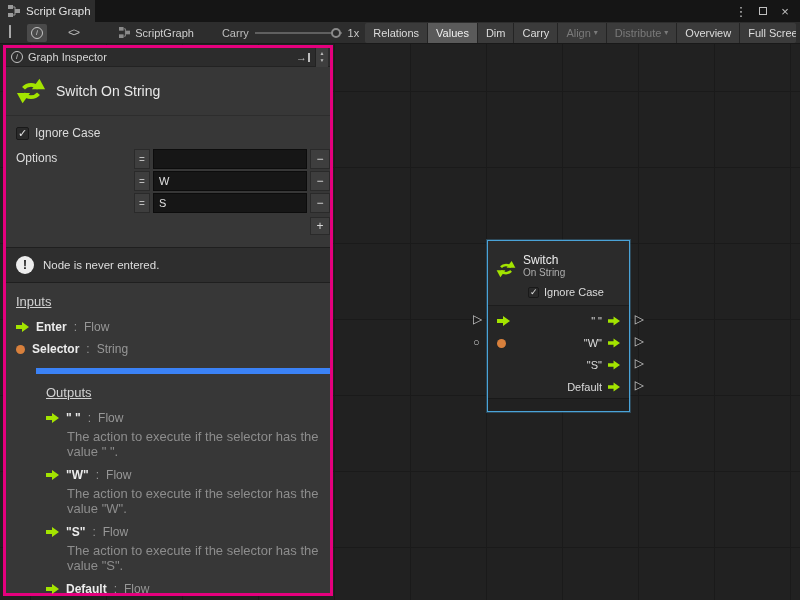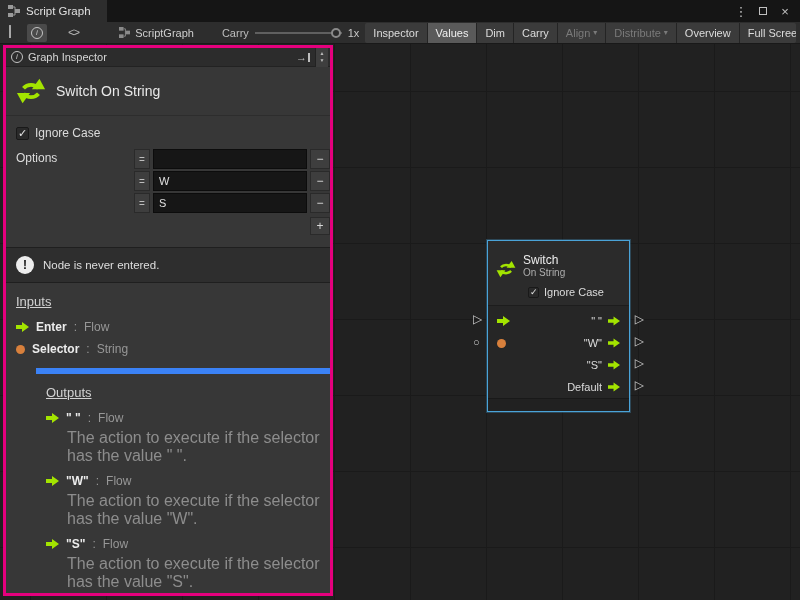--- a/index.html
+++ b/index.html
@@ -1,21 +1,21 @@
 <!DOCTYPE html>
 <html><head>
 <meta charset="utf-8">
 <style>
   * { box-sizing: border-box; margin: 0; padding: 0; }
   body { font-family: "Liberation Sans", "DejaVu Sans", sans-serif; background:#000; }
   .window { position:relative; width:800px; height:600px; background:#202020; overflow:hidden; color:#ddd; }
 
   
   .titlebar { position:absolute; top:0; left:0; right:0; height:22px; background:#151515; display:flex; align-items:stretch; }
-  .tab { display:flex; align-items:center; gap:6px; padding:0 16px 0 8px; background:#2d2d2d; font-size:11.5px; color:#e0e0e0; }
+  .tab { display:flex; align-items:center; gap:6px; padding:0 4px 0 8px; background:#2d2d2d; font-size:11.5px; color:#e0e0e0; }
   .win-controls { margin-left:auto; display:flex; align-items:center; gap:4px; padding-right:6px; color:#c0c0c0; }
   .win-btn { width:18px; height:18px; display:flex; align-items:center; justify-content:center; font-size:13px; }
   .maxbox { width:8px; height:8px; border:1px solid #c0c0c0; display:inline-block; }
 
   
   .toolbar { position:absolute; top:22px; left:0; right:0; height:22px; background:#2d2d2d; border-bottom:1px solid #191919; display:flex; align-items:center; padding:0 4px; font-size:11px; color:#c8c8c8; }
   .tb-icon-btn { height:18px; min-width:20px; display:flex; align-items:center; justify-content:center; border-radius:2px; margin-right:3px; }
   .tb-icon-btn.active { background:#4a4a4a; }
   .lock { position:relative; width:11px; height:13px; }
   .lock .shackle { width:7px; height:6px; border:1.5px solid #a8a8a8; border-bottom:none; border-radius:3px 3px 0 0; margin:0 auto; }
@@ -65,21 +65,21 @@
   .warning { background:#2e2e2e; border-top:1px solid #1f1f1f; border-bottom:1px solid #1f1f1f; padding:8px 10px; display:flex; align-items:center; gap:9px; min-height:36px; flex:0 0 auto; }
   .warn-ic { width:18px; height:18px; border-radius:50%; background:#ededed; color:#111; font-weight:bold; font-size:12px; display:flex; align-items:center; justify-content:center; flex:0 0 auto; }
   .warning .wt { font-size:11.5px; color:#dedede; }
   .ports-doc { padding:11px 10px 4px; flex:0 0 auto; }
   .ports-doc.bordered { border-top:6px solid #3b82f6;margin-left:30px; }
   .sec-title { font-size:13px; color:#d2d2d2; margin-bottom:11px;text-decoration:underline; }
   .doc-row { display:flex; align-items:center; gap:7px; margin-bottom:8px; font-size:12px; }
   .doc-row .nm { color:#ececec; font-weight:bold; }
   .doc-row .sep { color:#979797; }
   .doc-row .ty { color:#979797; }
-  .doc-desc { margin:-4px 0 9px 21px; font-size:16px; color:#8d8d8d; }
+  .doc-desc { margin:-4px 0 9px 21px; font-size:13px; color:#8d8d8d; }
   .value-dot { width:9px; height:9px; border-radius:50%; background:#d8803c; display:inline-block; }
   .insp-fill { flex:1; }
 
   
   .node-wrap { position:absolute; left:487px; top:196px; width:143px; height:172px; }
   .node { position:absolute; inset:0; background:#2b2b2b; border:1px solid #4aa3d8; box-shadow:0 0 0 1px rgba(74,163,216,0.3); display:flex; flex-direction:column; }
   .node-head { height:38px; display:flex; align-items:flex-end; gap:7px; padding:4px 8px 0; flex:0 0 auto; }
   .node-head .nt { font-size:12px; color:#ececec; line-height:1.2; }
   .node-head .ns { font-size:10px; color:#adadad; line-height:1.2; }
   .node-check { height:26px; display:flex; align-items:center; gap:5px; padding-left:40px; font-size:11px; color:#dcdcdc; flex:0 0 auto; }
@@ -138,21 +138,21 @@
           <path d="M5 2h2v8H5" stroke="#8a8a8a" fill="none"></path>
         </svg>
       <span>ScriptGraph</span>
     </span>
     <span class="zoom-label">Carry</span>
     <span class="zoom-track">
         <span class="zoom-handle"></span>
       </span>
     <span class="zoom-val">1x</span>
     <div class="tb-group">
-      <span class="tb-btn">Inspector</span>
+      <span class="tb-btn">Relations</span>
       <span class="tb-btn active">Values</span>
       <span class="tb-btn">Dim</span>
       <span class="tb-btn">Carry</span>
       <span class="tb-btn disabled">
           <span>Align</span>
           <span class="caret">▾</span>
         </span>
       <span class="tb-btn disabled">
           <span>Distribute</span>
           <span class="caret">▾</span>

